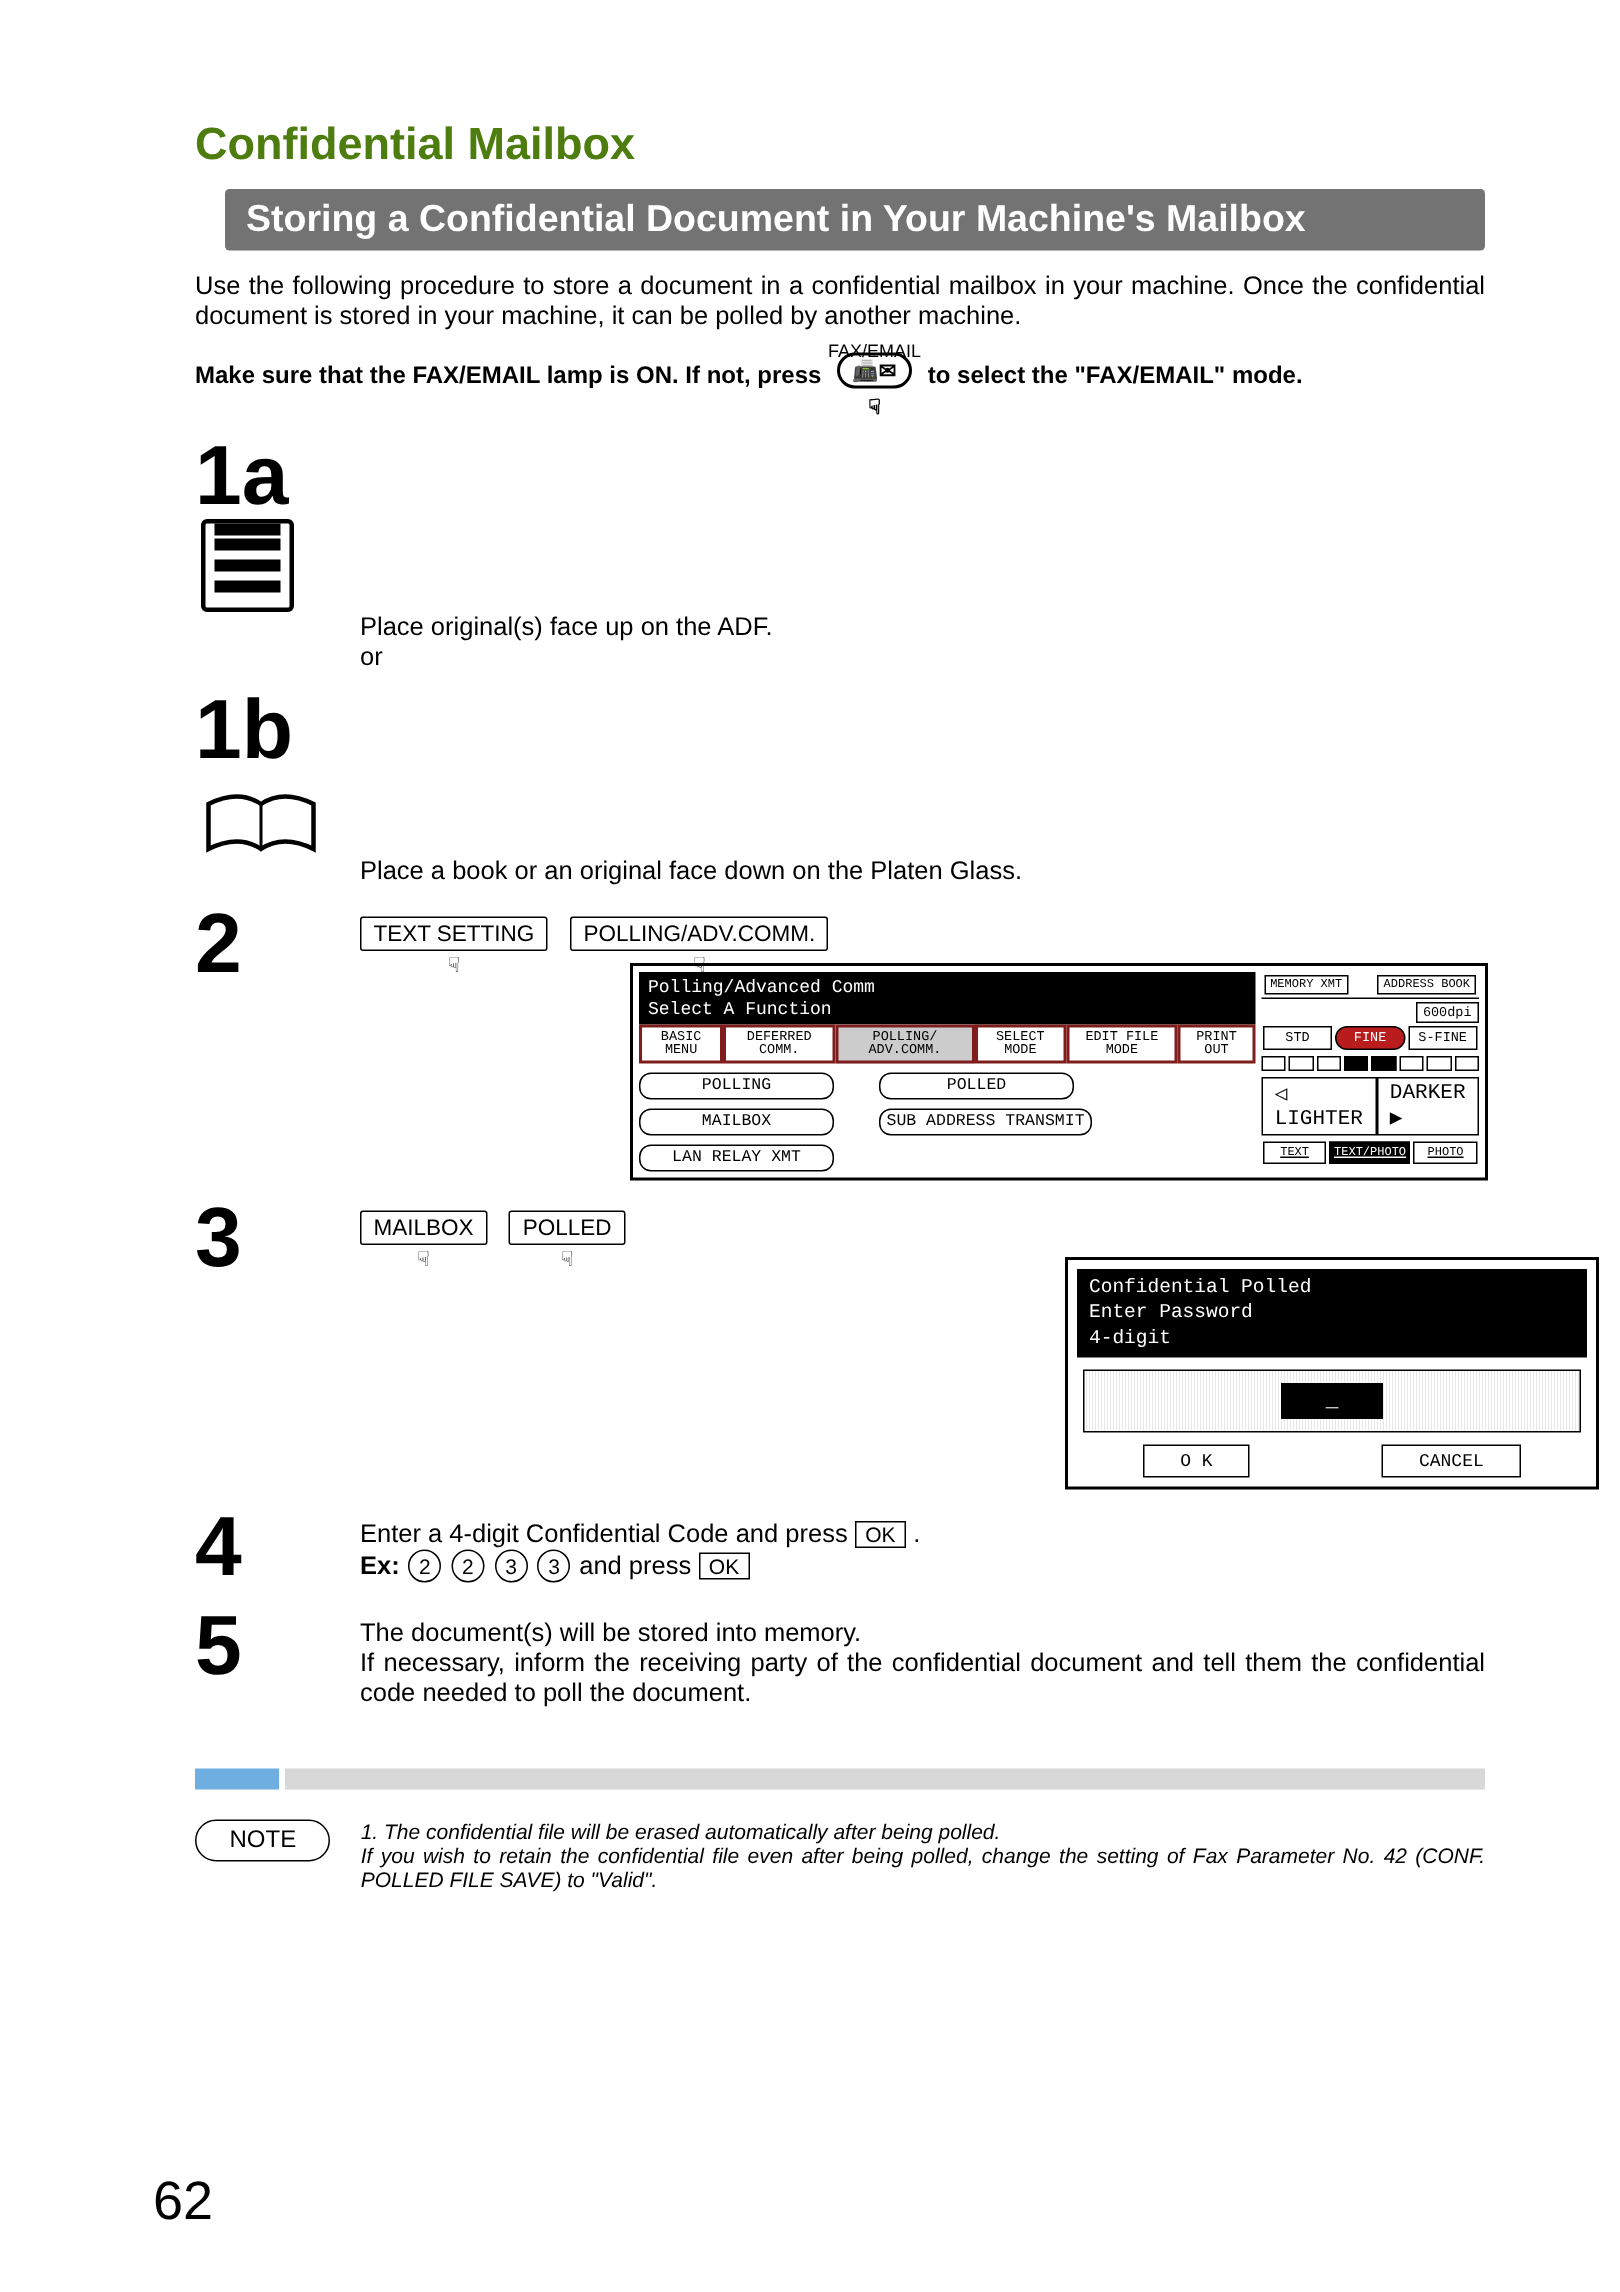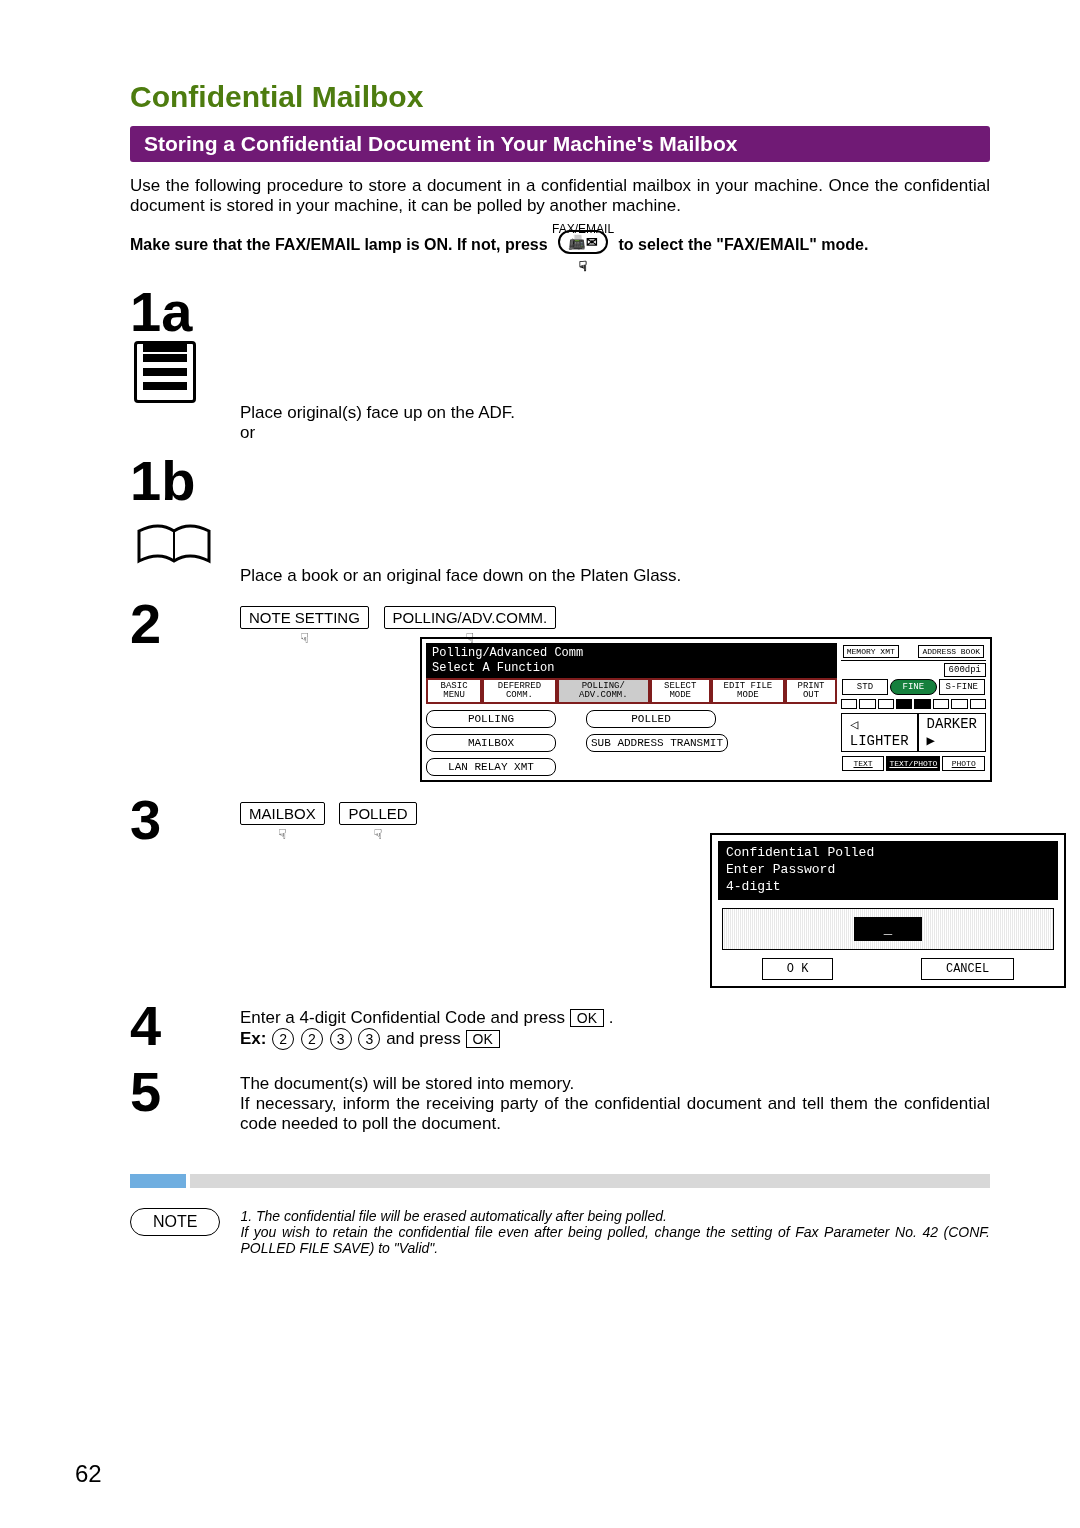--- a/index.html
+++ b/index.html
@@ -14,26 +14,27 @@
   .page {
     padding: 80px 90px 40px 130px;
   }
   .h1 {
     color: #4d7c0f;
     font-size: 30px;
     font-weight: bold;
     margin-bottom: 12px;
   }
   .h2 {
-    background: #701a75;
+    background: #737373;
     color: #fff;
-    font-size: 21px;
+    font-size: 25px;
     font-weight: bold;
     padding: 6px 14px;
     border-radius: 3px;
+    margin-left: 20px;
   }
   .intro {
     font-size: 17px;
     margin: 14px 0 6px 0;
     text-align: justify;
   }
   .faxemail-line {
     font-size: 16px;
     font-weight: bold;
     margin: 6px 0 14px 0;
@@ -168,21 +169,21 @@
   }
   .lcd-right-top {
     display: flex;
     justify-content: space-between;
     border-bottom: 1px solid #000;
     padding: 2px;
   }
   .lcd-right-top div { border: 1px solid #000; padding: 1px 3px; font-size: 8px; }
   .res-row { display: flex; margin-top: 4px; }
   .res-row div { border: 1px solid #000; padding: 2px 6px; text-align: center; flex: 1; margin: 0 1px; font-size: 9px; }
-  .res-row .black { background: #15803d; color: #fff; border-radius: 13px; }
+  .res-row .black { background: #b91c1c; color: #fff; border-radius: 13px; }
   .bar-row { display: flex; margin-top: 4px; gap: 2px; }
   .bar-row div { flex: 1; height: 8px; background: #fff; border: 1px solid #000; }
   .bar-row .f { background: #000; }
   .ld-row { display: flex; justify-content: space-between; margin-top: 4px; font-size: 14px; }
   .ld-row div { border: 1px solid #000; padding: 2px 8px; }
   .mode-row { display: flex; justify-content: space-between; margin-top: 4px; font-size: 8px; }
   .mode-row div { border: 1px solid #000; padding: 2px; flex: 1; margin: 0 1px; text-align: center; text-decoration: underline; }
   .mode-row .black { background: #000; color: #fff; }
 
   .screen-panel-2 {
@@ -261,22 +262,22 @@
     font-size: 16px;
     flex: 0 0 auto;
   }
   .note-body {
     font-style: italic;
     text-align: justify;
   }
   .page-num {
     position: absolute;
     bottom: 40px;
-    left: 75px;
-    font-size: 24px;
+    left: 102px;
+    font-size: 36px;
   }
 </style>
 </head>
 <body>
 
 <div class="page">
   <div class="h1">Confidential Mailbox</div>
   <div class="h2">Storing a Confidential Document in Your Machine's Mailbox</div>
   <div class="intro">Use the following procedure to store a document in a confidential mailbox in your machine.  Once the confidential document is stored in your machine, it can be polled by another machine.</div>
 
@@ -321,21 +322,21 @@
     <div class="step-num"></div>
     <div class="step-body" style="padding-top:0;">
       <div>Place a book or an original face down on the Platen Glass.</div>
     </div>
   </div>
 
   <div class="step-row">
     <div class="step-num">2</div>
     <div class="step-body">
       <span class="small-button">
-        <span>NOTE SETTING</span>
+        <span>TEXT SETTING</span>
         <span class="hand-below">☟</span>
       </span>
       <span class="small-button">
         <span>POLLING/ADV.COMM.</span>
         <span class="hand-below">☟</span>
       </span>
 
       <div class="screen-panel screen-panel-1">
         <div class="lcd-left">
           <div class="lcd-header">

